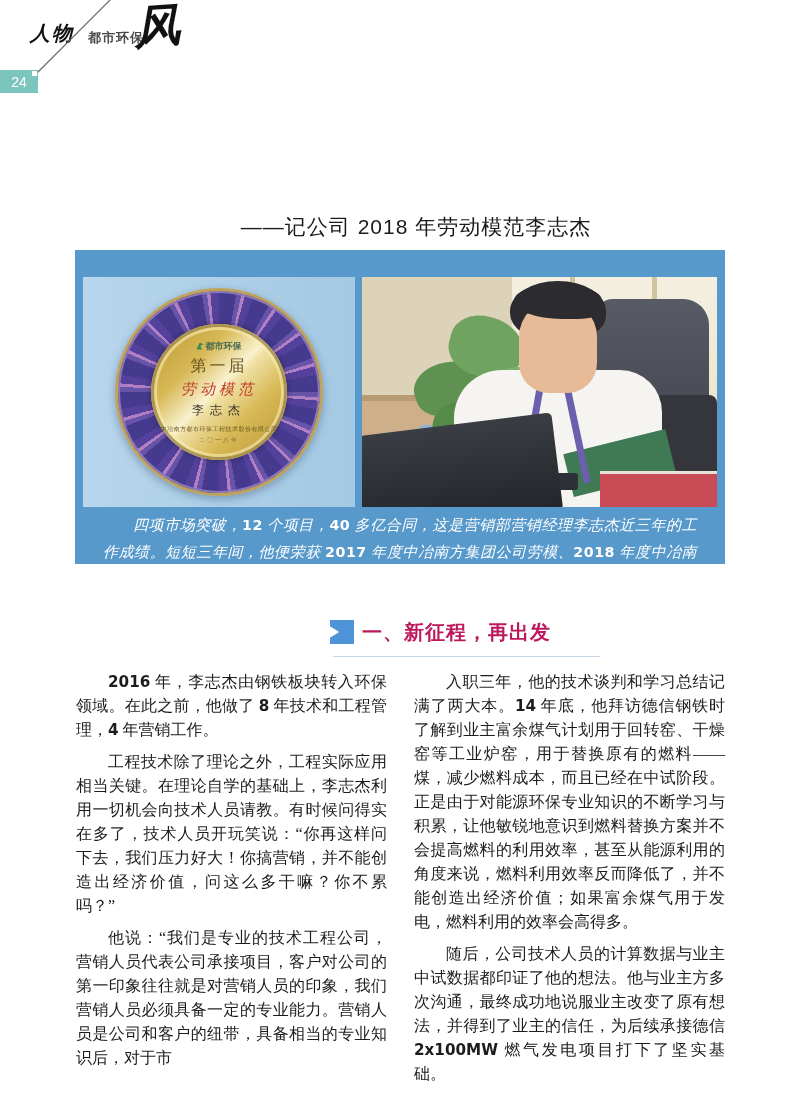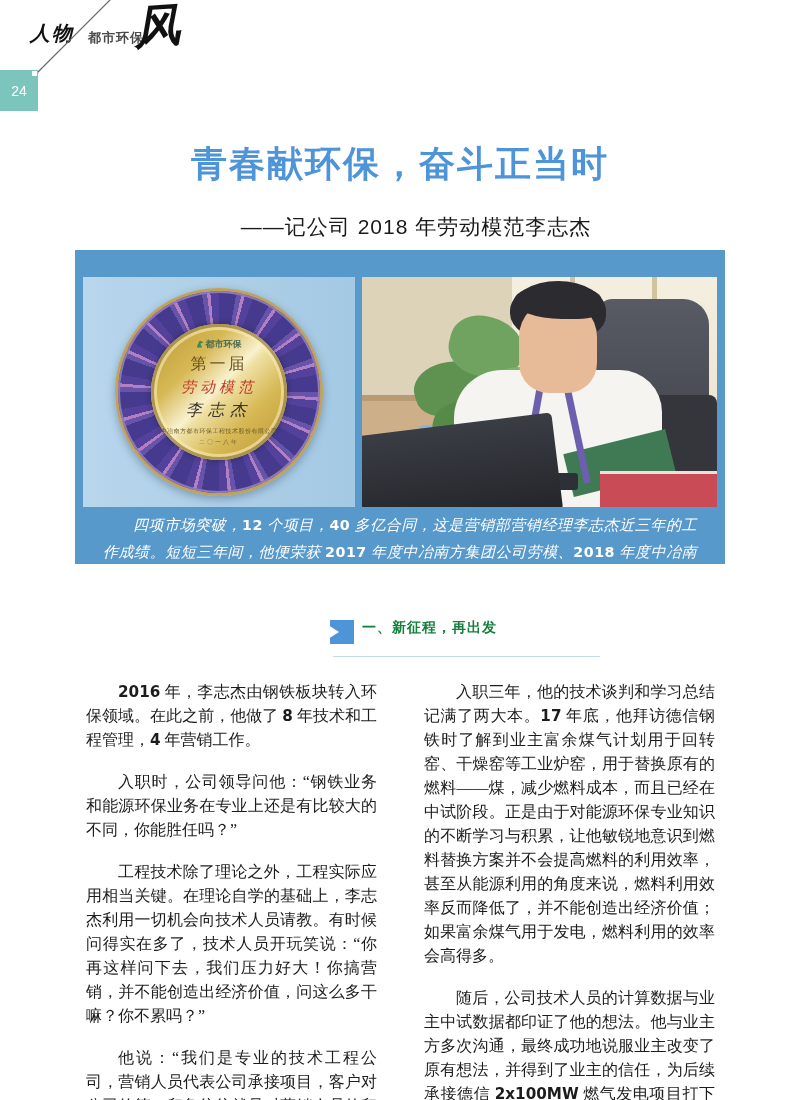--- a/index.html
+++ b/index.html
@@ -7,21 +7,21 @@
         font-family:"Liberation Serif","DejaVu Serif",serif;color:#1c1c1c;}
 
   
   .section-label{position:absolute;left:30px;top:20px;font-size:20px;font-weight:bold;
         font-family:"Liberation Sans","DejaVu Sans",sans-serif;color:#111;letter-spacing:2px;font-style:italic;}
   .diag{position:absolute;left:0;top:0;}
   .mag-name{position:absolute;left:88px;top:29px;font-size:13px;font-weight:bold;color:#4a4a4a;
         font-family:"Liberation Sans","DejaVu Sans",sans-serif;letter-spacing:1px;}
   .mag-glyph{position:absolute;left:134px;top:4px;font-size:46px;font-weight:bold;font-style:italic;
         color:#111;transform:rotate(-4deg);line-height:1;}
-  .page-tab{position:absolute;left:0;top:70px;width:38px;height:41px;background:#7cc5bd;color:#fff;
+  .page-tab{position:absolute;left:0;top:70px;width:38px;height:23px;background:#7cc5bd;color:#fff;
         font-family:"Liberation Sans","DejaVu Sans",sans-serif;font-size:14px;
         display:flex;align-items:center;justify-content:center;}
   .page-tab .notch{position:absolute;top:1px;right:1px;width:5px;height:5px;background:#fff;}
 
   
   h1.title{position:absolute;left:0;top:140px;width:800px;margin:0;text-align:center;
         font-family:"Liberation Sans","DejaVu Sans",sans-serif;font-size:36px;font-weight:800;
         color:#4e94d8;letter-spacing:2px;}
   h2.subtitle{position:absolute;left:0;top:197px;width:800px;margin:16px;text-align:center;
         font-family:Liberation Sans, sans-serif;font-size:21px;font-weight:normal;
@@ -38,21 +38,21 @@
         box-shadow:inset 0 0 0 2px #8d79b8, 0 3px 8px rgba(30,50,90,.35);}
   .medal-center{position:absolute;inset:33px;border-radius:50%;
         background:linear-gradient(315deg,#bb9733 0%,#d6b854 30%,#efe0a4 48%,#f9f2cf 52%,#d6b854 70%,#bb9733 100%);
         box-shadow:inset 0 0 0 3px rgba(122,95,30,.55), inset 0 0 0 6px rgba(248,236,180,.6), 0 0 6px rgba(0,0,0,.3);
         display:flex;flex-direction:column;align-items:center;justify-content:center;text-align:center;}
   .m-logo{display:flex;align-items:center;gap:2px;font-size:9px;color:#4c6b52;font-weight:bold;
         font-family:"Liberation Sans",sans-serif;}
   .logo-mark{width:7px;height:7px;background:#3c8a52;clip-path:polygon(0 100%,45% 0,100% 25%,55% 45%,80% 100%);}
   .m-edition{font-size:16px;color:#6d5420;margin-top:3px;letter-spacing:3px;}
   .m-award{font-size:15px;font-weight:normal;color:#c23a2a;letter-spacing:4px;margin-top:3px;font-style:italic;}
-  .m-recipient{font-size:16px;color:#3a3428;letter-spacing:6px;margin-top:3px;font-style:italic;}
+  .m-recipient{font-size:12px;color:#3a3428;letter-spacing:6px;margin-top:3px;}
   .m-company{font-size:6px;color:#6b5a26;margin-top:6px;letter-spacing:.5px;}
   .m-date{font-size:6px;color:#7a6930;margin-top:2px;letter-spacing:2px;}
 
   .person-photo{position:relative;width:355px;height:230px;overflow:hidden;background:#e6dfc9;flex:none;}
   .p-wall{position:absolute;left:0;top:0;width:170px;height:230px;background:#ddd3b8;}
   .p-window{position:absolute;left:150px;top:0;width:205px;height:150px;
         background:
           linear-gradient(90deg,transparent 0 58px,#cfc3a0 58px 63px,transparent 63px 140px,#cfc3a0 140px 145px,transparent 145px),
           linear-gradient(#f4efe0,#ece4cd);}
   .p-carton{position:absolute;left:0;top:118px;width:76px;height:112px;background:#cdb089;border-top:6px solid #b89a73;}
@@ -82,48 +82,47 @@
         background:linear-gradient(#3a3d44,#23252a);transform:rotate(-7deg);}
   .p-desk{position:absolute;left:238px;top:194px;width:117px;height:36px;background:#c84b55;border-top:3px solid #e8e2da;}
 
   .caption{position:absolute;left:28px;right:28px;top:262px;margin:0;color:#fff;font-size:15px;
         line-height:27px;font-style:italic;text-indent:2em;text-align:justify;letter-spacing:.5px;}
 
   
   .sec-icon{position:absolute;left:330px;top:620px;width:24px;height:24px;background:#4e94d8;
         clip-path:polygon(0 0,100% 0,100% 100%,0 100%,0 74%,38% 50%,0 26%);}
   .sec-title{position:absolute;left:362px;top:619px;font-family:"Liberation Sans","DejaVu Sans",sans-serif;
-        font-size:14px;font-weight:bold;color:#15803d;letter-spacing:1px;}
+        font-size:20px;font-weight:bold;color:#be185d;letter-spacing:1px;}
   .sec-line{position:absolute;left:333px;top:656px;width:267px;height:1px;background:#c5d9ea;}
 
   
   .columns{position:absolute;left:68px;top:662px;width:665px;display:flex;gap:11px;}
   .col{width:327px;font-size:16px;line-height:24px;text-align:justify;color:#1c1c1c;}
-  .col p{margin:18px;text-indent:2em;}
+  .col p{margin:8px;text-indent:2em;}
   .col p.no-indent{text-indent:0;}
   .num{font-family:"DejaVu Sans","Liberation Sans",sans-serif;font-weight:bold;font-style:normal;font-size:.95em;}
   .caption .num{font-style:normal;}
 </style>
 </head>
 <body>
 
 <div class="page">
 
   <div class="section-label">人物</div>
   <svg class="diag" width="140" height="90" viewBox="0 0 140 90">
     <line x1="37" y1="73" x2="116" y2="-6" stroke="#6a6a6a" stroke-width="1.2"></line>
   </svg>
   <div class="mag-name">都市环保</div>
   <div class="mag-glyph">风</div>
   <div class="page-tab">
     <span>24</span>
     <span class="notch"></span>
   </div>
 
-  <h1 class="title">青春献环保，奋斗正当时</h1>
   <h2 class="subtitle">——记公司 2018 年劳动模范李志杰</h2>
 
   <div class="feature">
     <div class="imgs">
 
       <div class="medal-photo">
         <div class="medal">
           <div class="medal-center">
             <div class="m-logo">
               <span class="logo-mark"></span>
@@ -169,23 +168,22 @@
     <p class="caption">四项市场突破，<b class="num">12</b> 个项目，<b class="num">40</b> 多亿合同，这是营销部营销经理李志杰近三年的工作成绩。短短三年间，他便荣获 <b class="num">2017</b> 年度中冶南方集团公司劳模、<b class="num">2018</b> 年度中冶南方都市环保劳模两项荣誉。</p>
   </div>
 
   <span class="sec-icon"></span>
   <span class="sec-title">一、新征程，再出发</span>
   <span class="sec-line"></span>
 
   <div class="columns">
     <div class="col">
         <p><b class="num">2016</b> 年，李志杰由钢铁板块转入环保领域。在此之前，他做了 <b class="num">8</b> 年技术和工程管理，<b class="num">4</b> 年营销工作。</p>
-        <p>入职时，公司领导问他：“钢铁业务和能源环保业务在专业上还是有比较大的不同，你能胜任吗？”</p>
         <p>工程技术除了理论之外，工程实际应用相当关键。在理论自学的基础上，李志杰利用一切机会向技术人员请教。有时候问得实在多了，技术人员开玩笑说：“你再这样问下去，我们压力好大！你搞营销，并不能创造出经济价值，问这么多干嘛？你不累吗？”</p>
         <p>他说：“我们是专业的技术工程公司，营销人员代表公司承接项目，客户对公司的第一印象往往就是对营销人员的印象，我们营销人员必须具备一定的专业能力。营销人员是公司和客户的纽带，具备相当的专业知识后，对于市</p>
       </div>
     <div class="col">
-        <p>入职三年，他的技术谈判和学习总结记满了两大本。<b class="num">17</b> 年底，他拜访德信钢铁时了解到业主富余煤气计划用于回转窑、干燥窑等工业炉窑，用于替换原有的燃料——煤，减少燃料成本，而且已经在中试阶段。正是由于对能源环保专业知识的不断学习与积累，让他敏锐地意识到燃料替换方案并不会提高燃料的利用效率，甚至从能源利用的角度来说，燃料利用效率反而降低了，并不能创造出经济价值；如果富余煤气用于发电，燃料利用的效率会高得多。</p>
+        <p>入职三年，他的技术谈判和学习总结记满了两大本。<b class="num">14</b> 年底，他拜访德信钢铁时了解到业主富余煤气计划用于回转窑、干燥窑等工业炉窑，用于替换原有的燃料——煤，减少燃料成本，而且已经在中试阶段。正是由于对能源环保专业知识的不断学习与积累，让他敏锐地意识到燃料替换方案并不会提高燃料的利用效率，甚至从能源利用的角度来说，燃料利用效率反而降低了，并不能创造出经济价值；如果富余煤气用于发电，燃料利用的效率会高得多。</p>
         <p>随后，公司技术人员的计算数据与业主中试数据都印证了他的想法。他与业主方多次沟通，最终成功地说服业主改变了原有想法，并得到了业主的信任，为后续承接德信 <b class="num">2x100MW</b> 燃气发电项目打下了坚实基础。</p>
       </div>
   </div>
 
 </div>
 
 </body></html>

